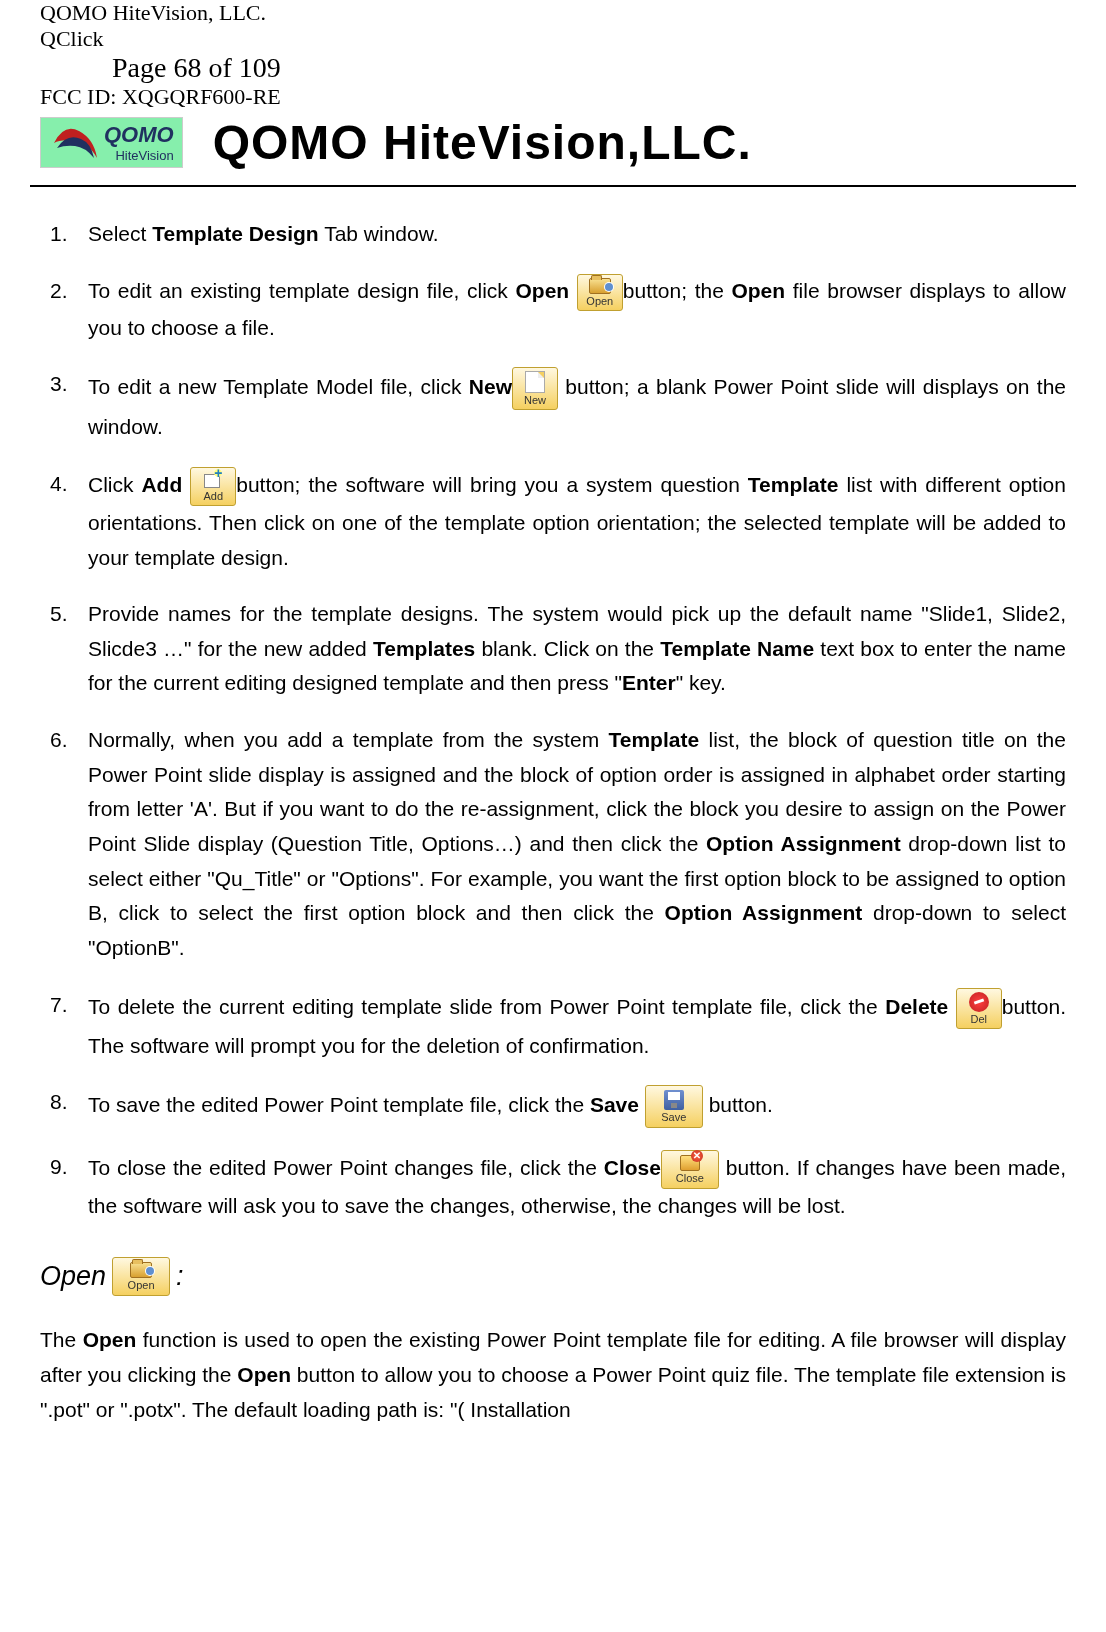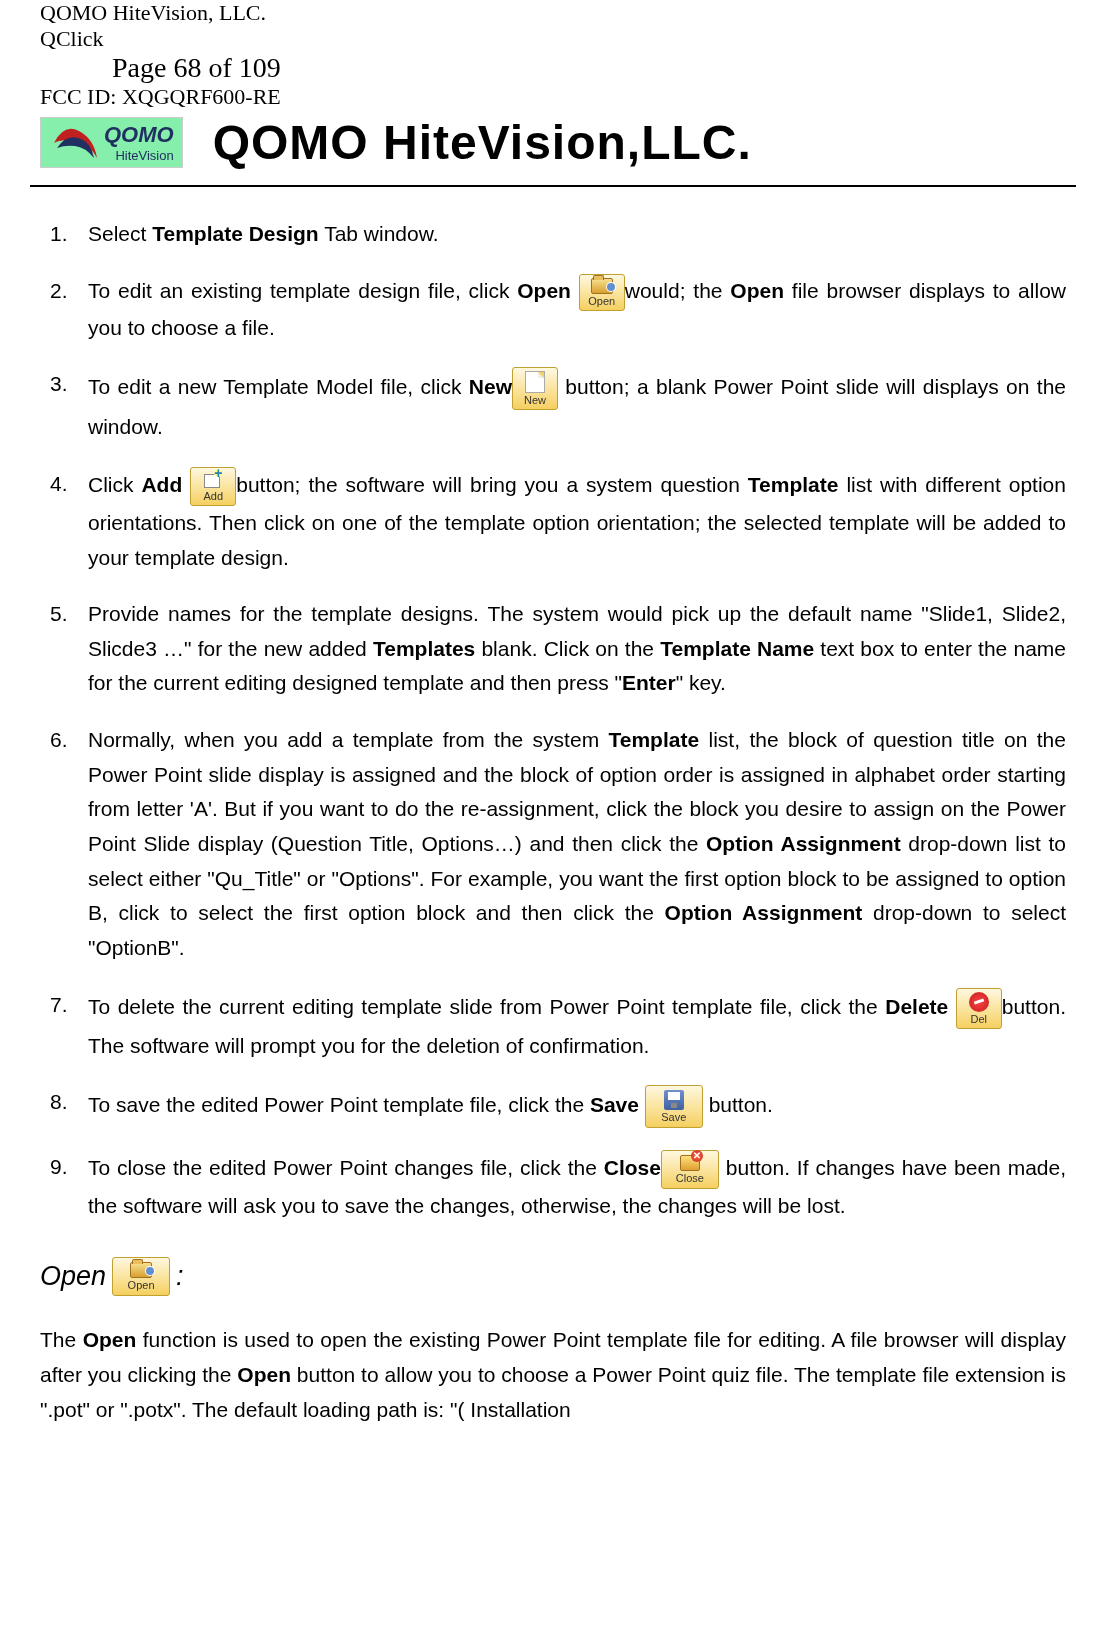--- a/index.html
+++ b/index.html
@@ -298,21 +298,21 @@
 
       <li>
         <span>Select </span><b>Template Design</b><span> Tab window.</span>
       </li>
 
       <li>
         <span>To edit an existing template design file, click </span><b>Open</b>
         <span class="toolbar-btn">
           <span class="btn-icon icon-folder"></span>
           <span class="btn-label">Open</span>
-        </span><span>would; the </span><b>Open</b><span> file browser displays to allow you to choose a file.</span>
+        </span><span>button; the </span><b>Open</b><span> file browser displays to allow you to choose a file.</span>
       </li>
 
       <li>
         <span>To edit a new Template Model file, click </span><b>New</b><span class="toolbar-btn">
           <span class="btn-icon icon-new"></span>
           <span class="btn-label">New</span>
         </span><span> button; a blank Power Point slide will displays on the window.</span>
       </li>
 
       <li>

